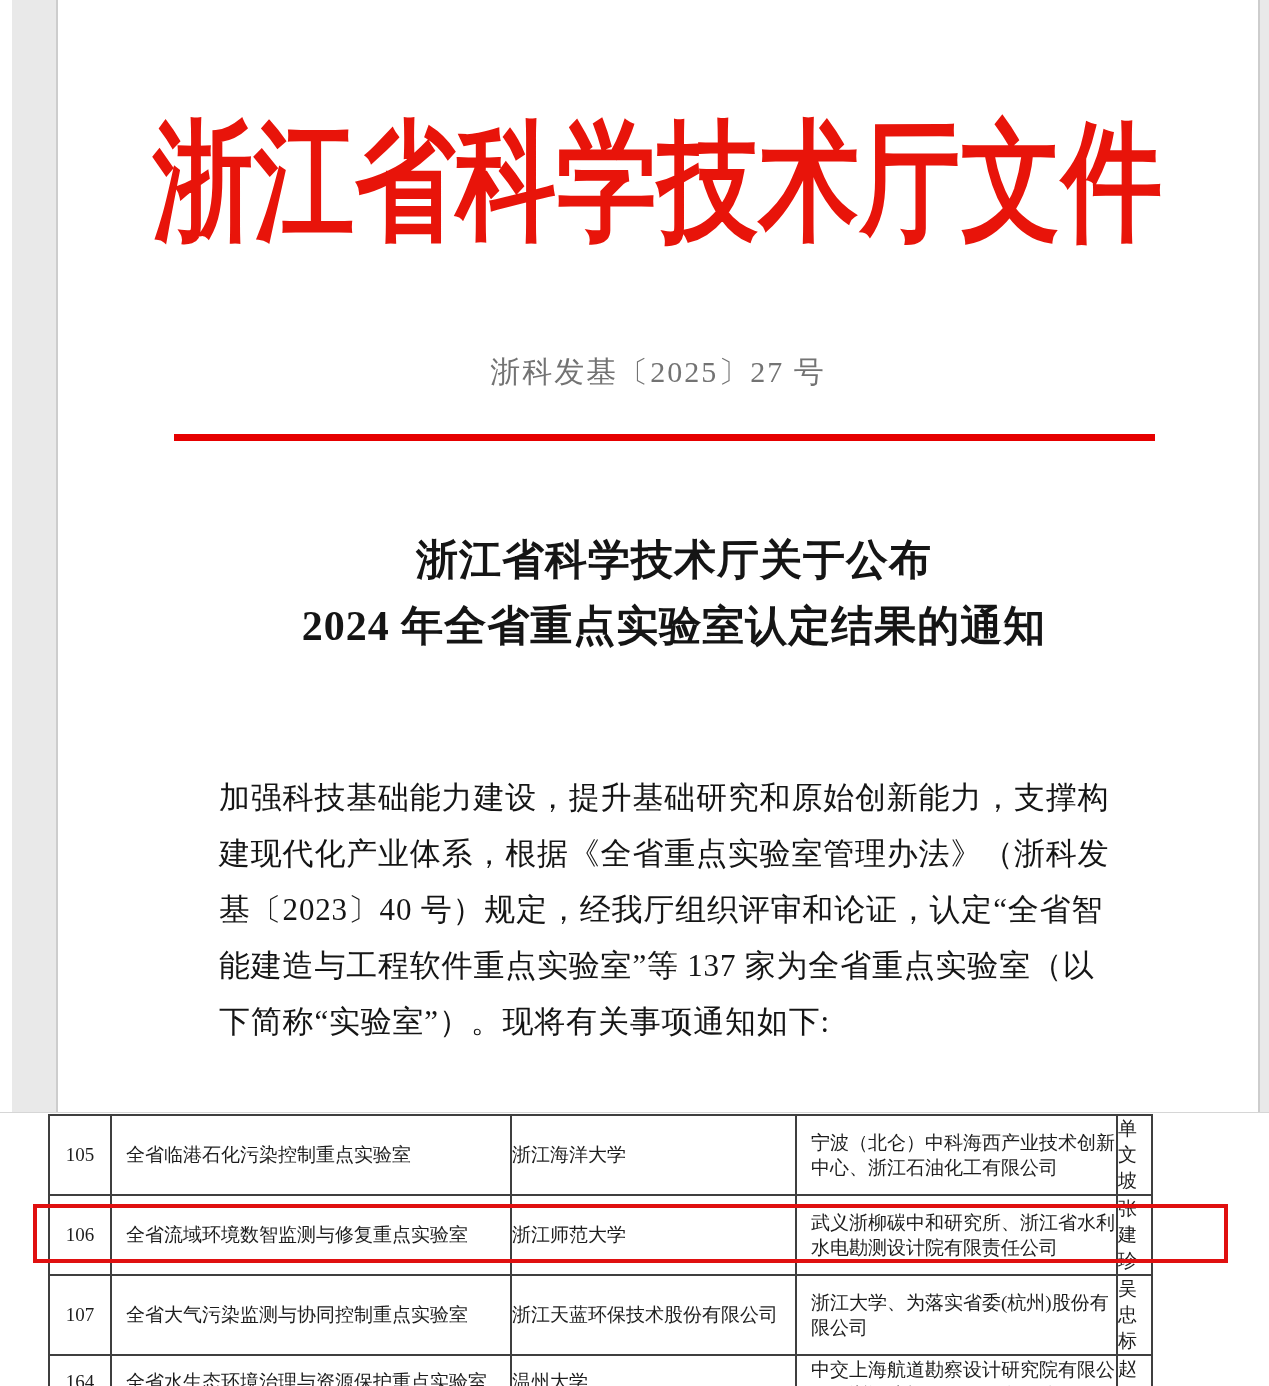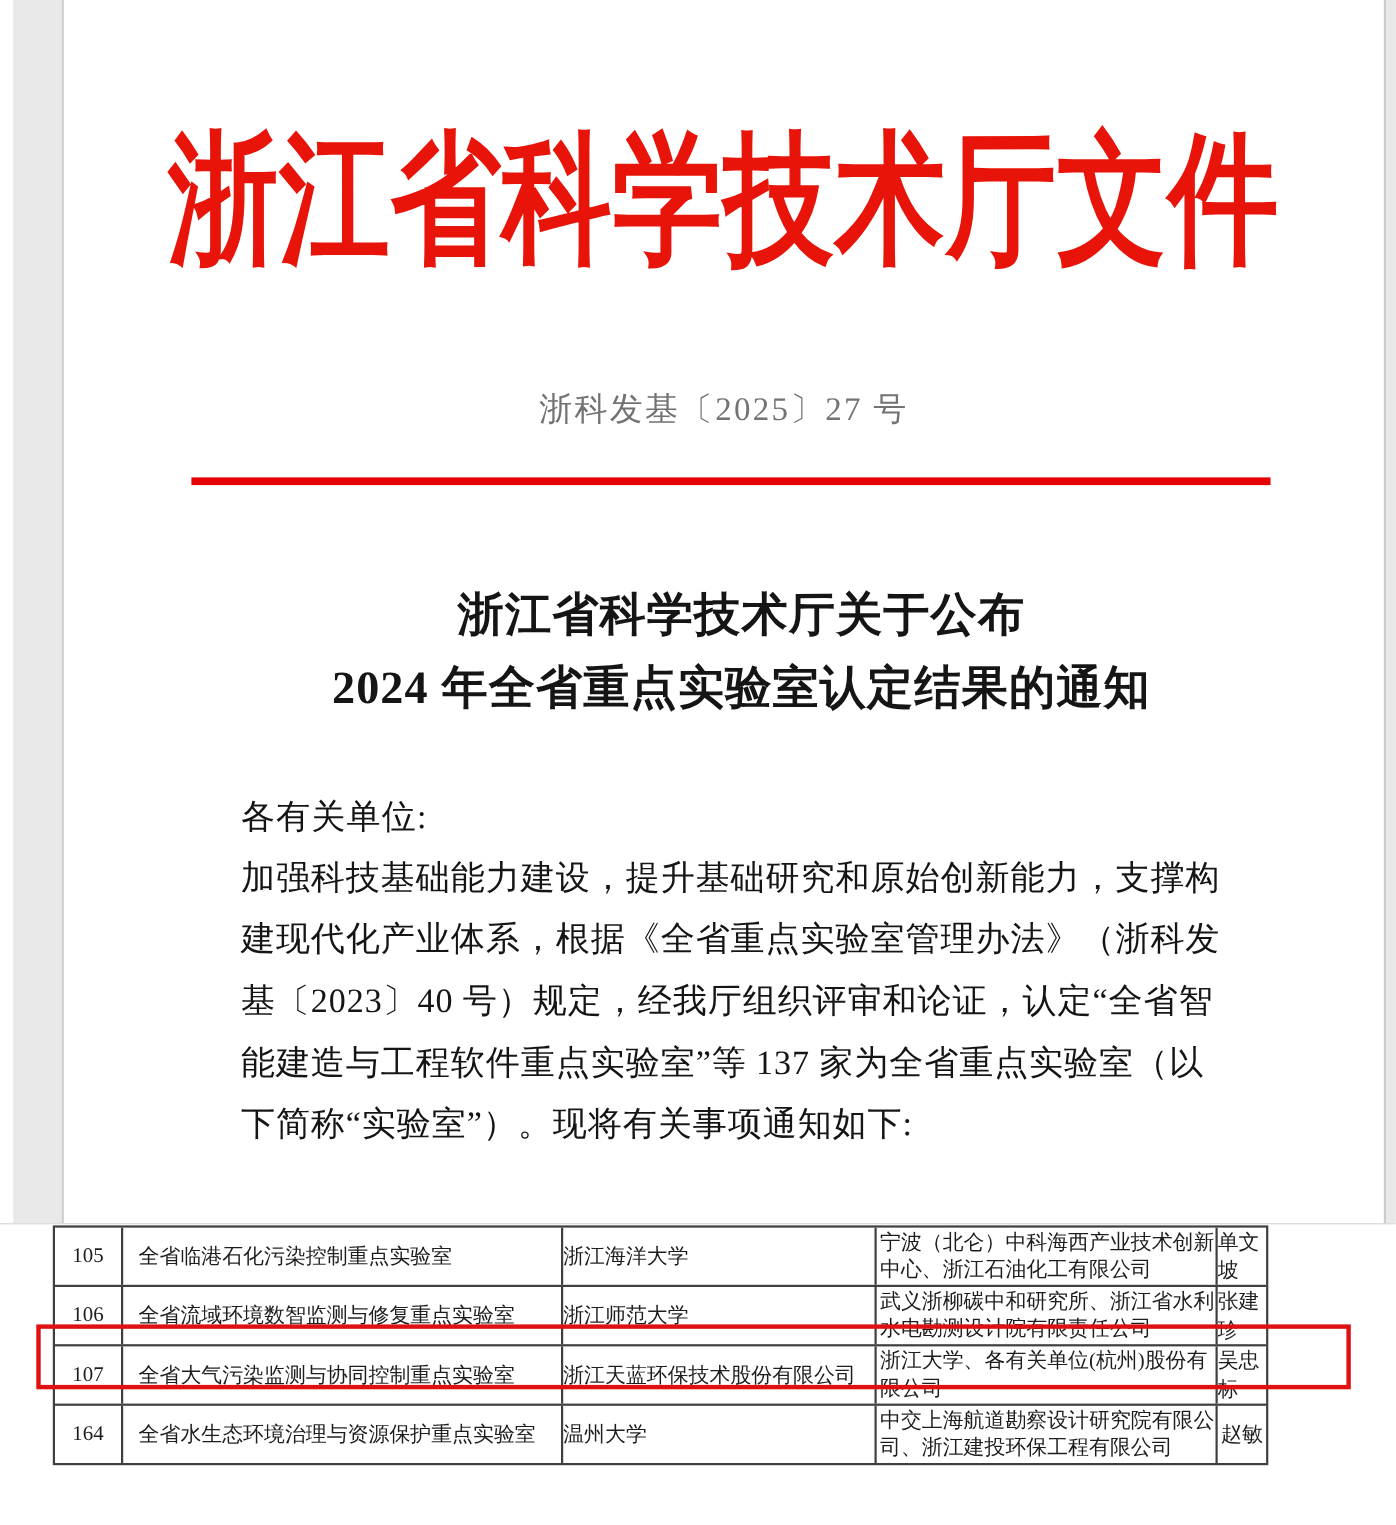--- a/index.html
+++ b/index.html
@@ -67,21 +67,21 @@
   .trow:nth-child(4) .tcell { min-height:48px; }
   .tcell {
     border-right:2px solid #3f3f3f;
     display:flex; align-items:center;
     font-size:19px; color:#1d1d1d; overflow:hidden;
   }
   .tcell:last-child { border-right:none; }
   .c-no       { width:62px;  justify-content:center; }
   .c-lab      { width:400px; padding-left:14px; }
   .c-inst     { width:285px; }
-  .c-partners { width:310px; padding:1px 1px 1px 3px; line-height:25px; word-break:break-all; display:block; align-content:center; }
+  .c-partners { width:310px; padding:1px 1px 1px 3px; line-height:25px; word-break:break-all; display:block; align-content:center;margin-left:11px; }
   .c-director { flex:1; justify-content:center; }
 
   .highlight-box {
     position:absolute; left:33px; top:1204px; width:1195px; height:59px;
     border:4px solid var(--highlight-red,#e01010);
     z-index:5; pointer-events:none;
   }
 </style>
 </head>
 <body>
@@ -90,21 +90,20 @@
 
   <div class="top-section">
     <div class="page-card">
       <div class="letterhead">浙江省科学技术厅文件</div>
       <div class="doc-number">浙科发基〔2025〕27 号</div>
       <div class="red-line"></div>
       <div class="notice-title">
         <div>浙江省科学技术厅关于公布</div>
         <div>2024 年全省重点实验室认定结果的通知</div>
       </div>
-      <div class="salutation">各有关单位:</div>
       <div class="body-para">
           <div class="body-line">加强科技基础能力建设，提升基础研究和原始创新能力，支撑构</div>
           <div class="body-line">建现代化产业体系，根据《全省重点实验室管理办法》（浙科发</div>
           <div class="body-line">基〔2023〕40 号）规定，经我厅组织评审和论证，认定“全省智</div>
           <div class="body-line">能建造与工程软件重点实验室”等 137 家为全省重点实验室（以</div>
           <div class="body-line">下简称“实验室”）。现将有关事项通知如下:</div>
         </div>
     </div>
   </div>
 
@@ -121,21 +120,21 @@
           <div class="tcell c-no">106</div>
           <div class="tcell c-lab">全省流域环境数智监测与修复重点实验室</div>
           <div class="tcell c-inst">浙江师范大学</div>
           <div class="tcell c-partners">武义浙柳碳中和研究所、浙江省水利水电勘测设计院有限责任公司</div>
           <div class="tcell c-director">张建珍</div>
         </div>
         <div class="trow">
           <div class="tcell c-no">107</div>
           <div class="tcell c-lab">全省大气污染监测与协同控制重点实验室</div>
           <div class="tcell c-inst">浙江天蓝环保技术股份有限公司</div>
-          <div class="tcell c-partners">浙江大学、各有关单位(杭州)股份有限公司</div>
+          <div class="tcell c-partners">浙江大学、为落实省委(杭州)股份有限公司</div>
           <div class="tcell c-director">吴忠标</div>
         </div>
         <div class="trow">
           <div class="tcell c-no">164</div>
           <div class="tcell c-lab">全省水生态环境治理与资源保护重点实验室</div>
           <div class="tcell c-inst">温州大学</div>
           <div class="tcell c-partners">中交上海航道勘察设计研究院有限公司、浙江建投环保工程有限公司</div>
           <div class="tcell c-director">赵敏</div>
         </div>
       </div>

